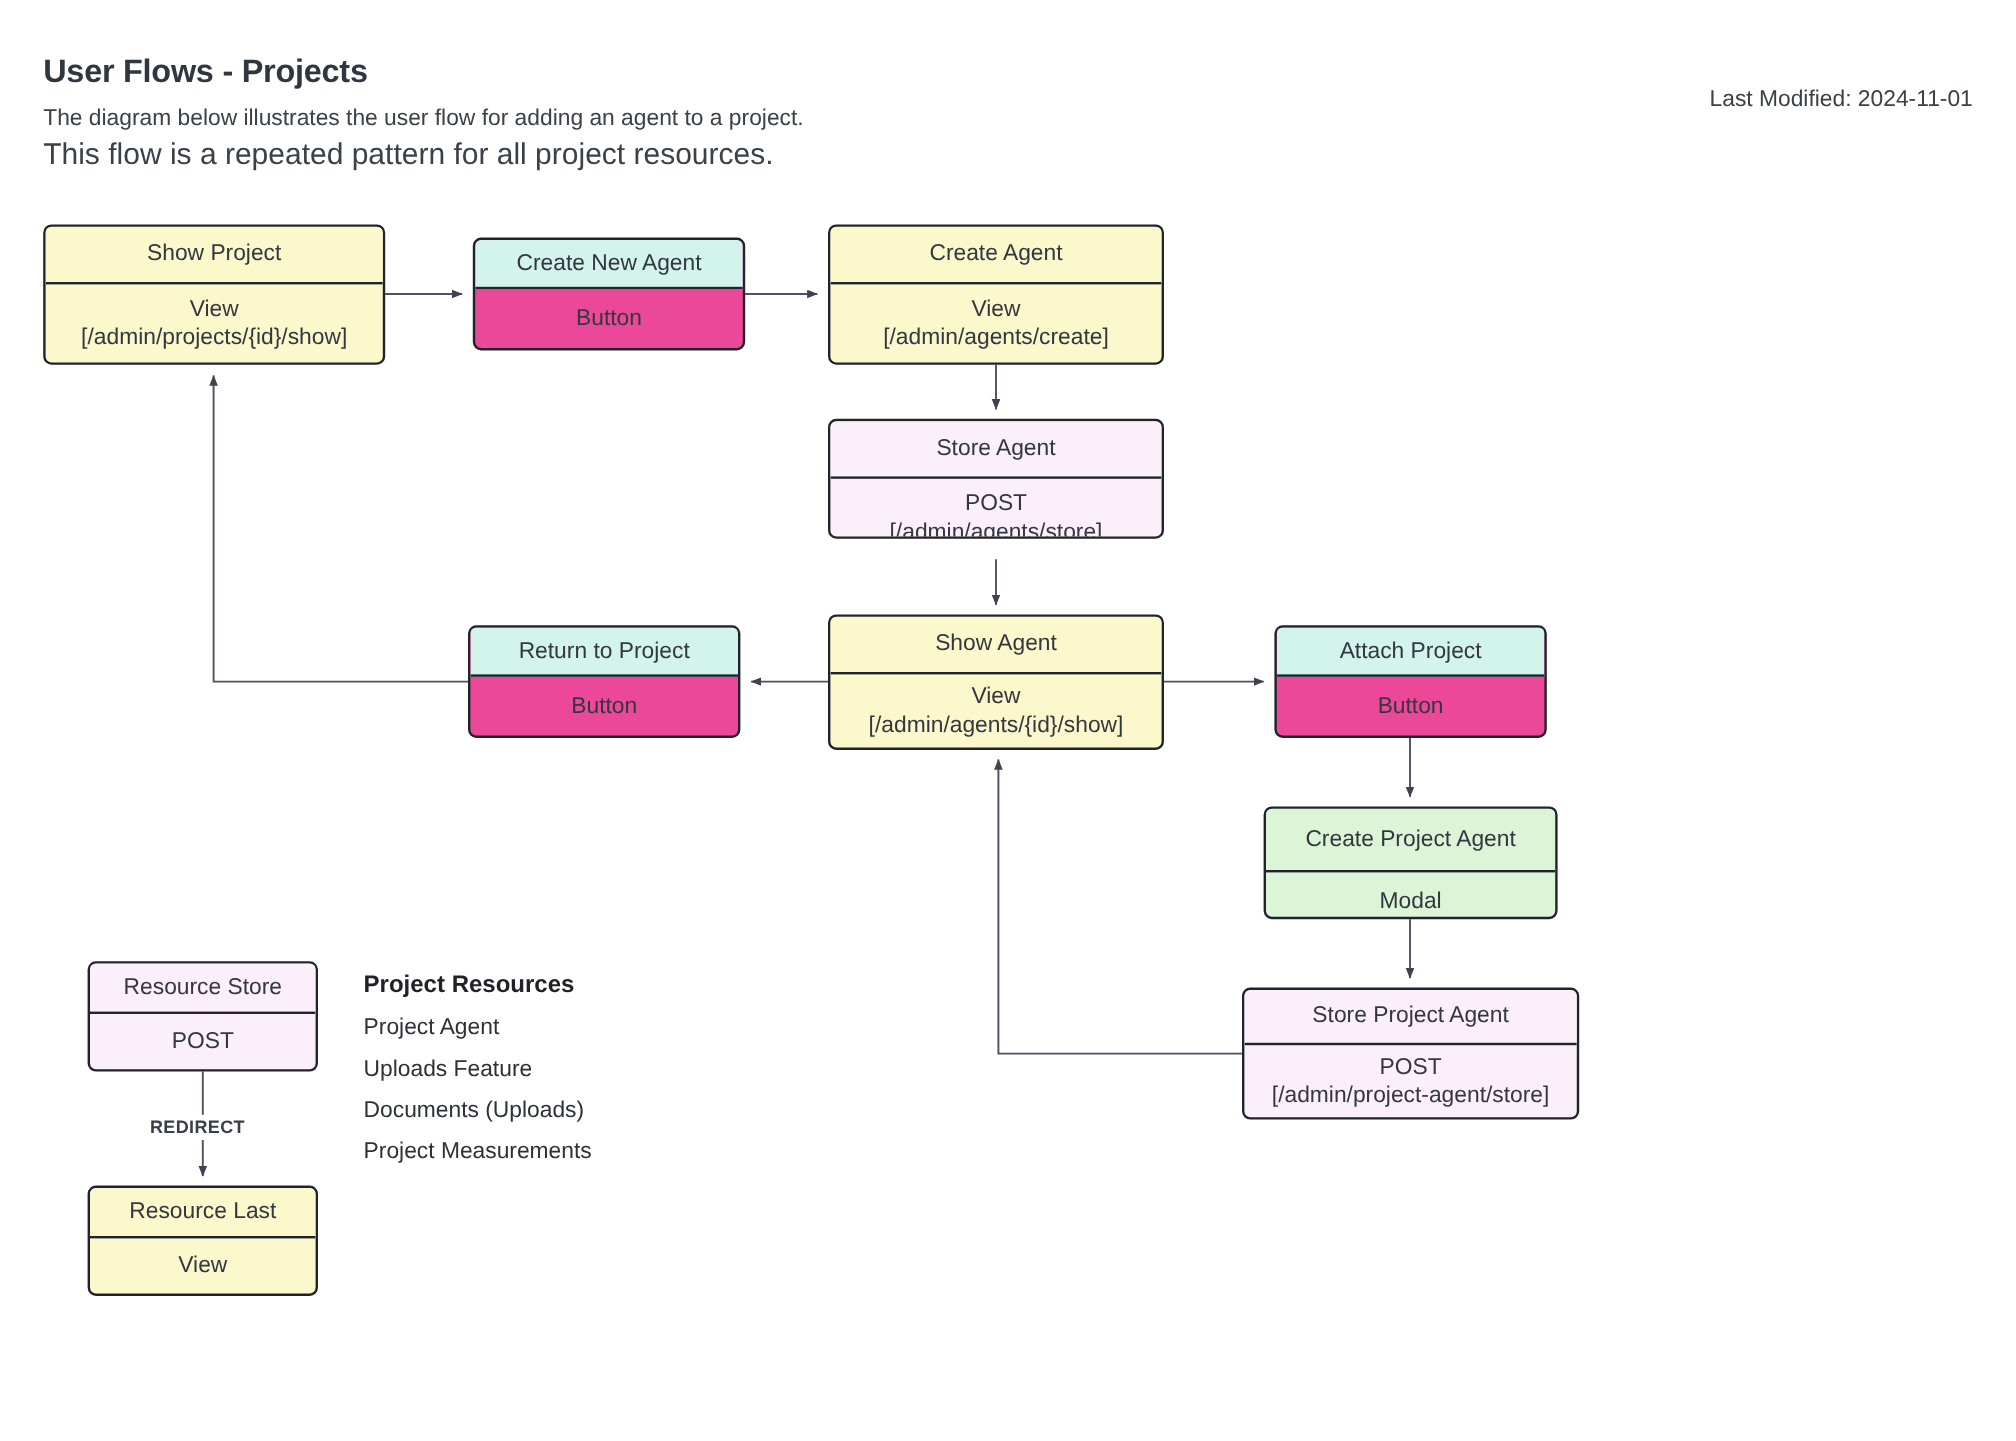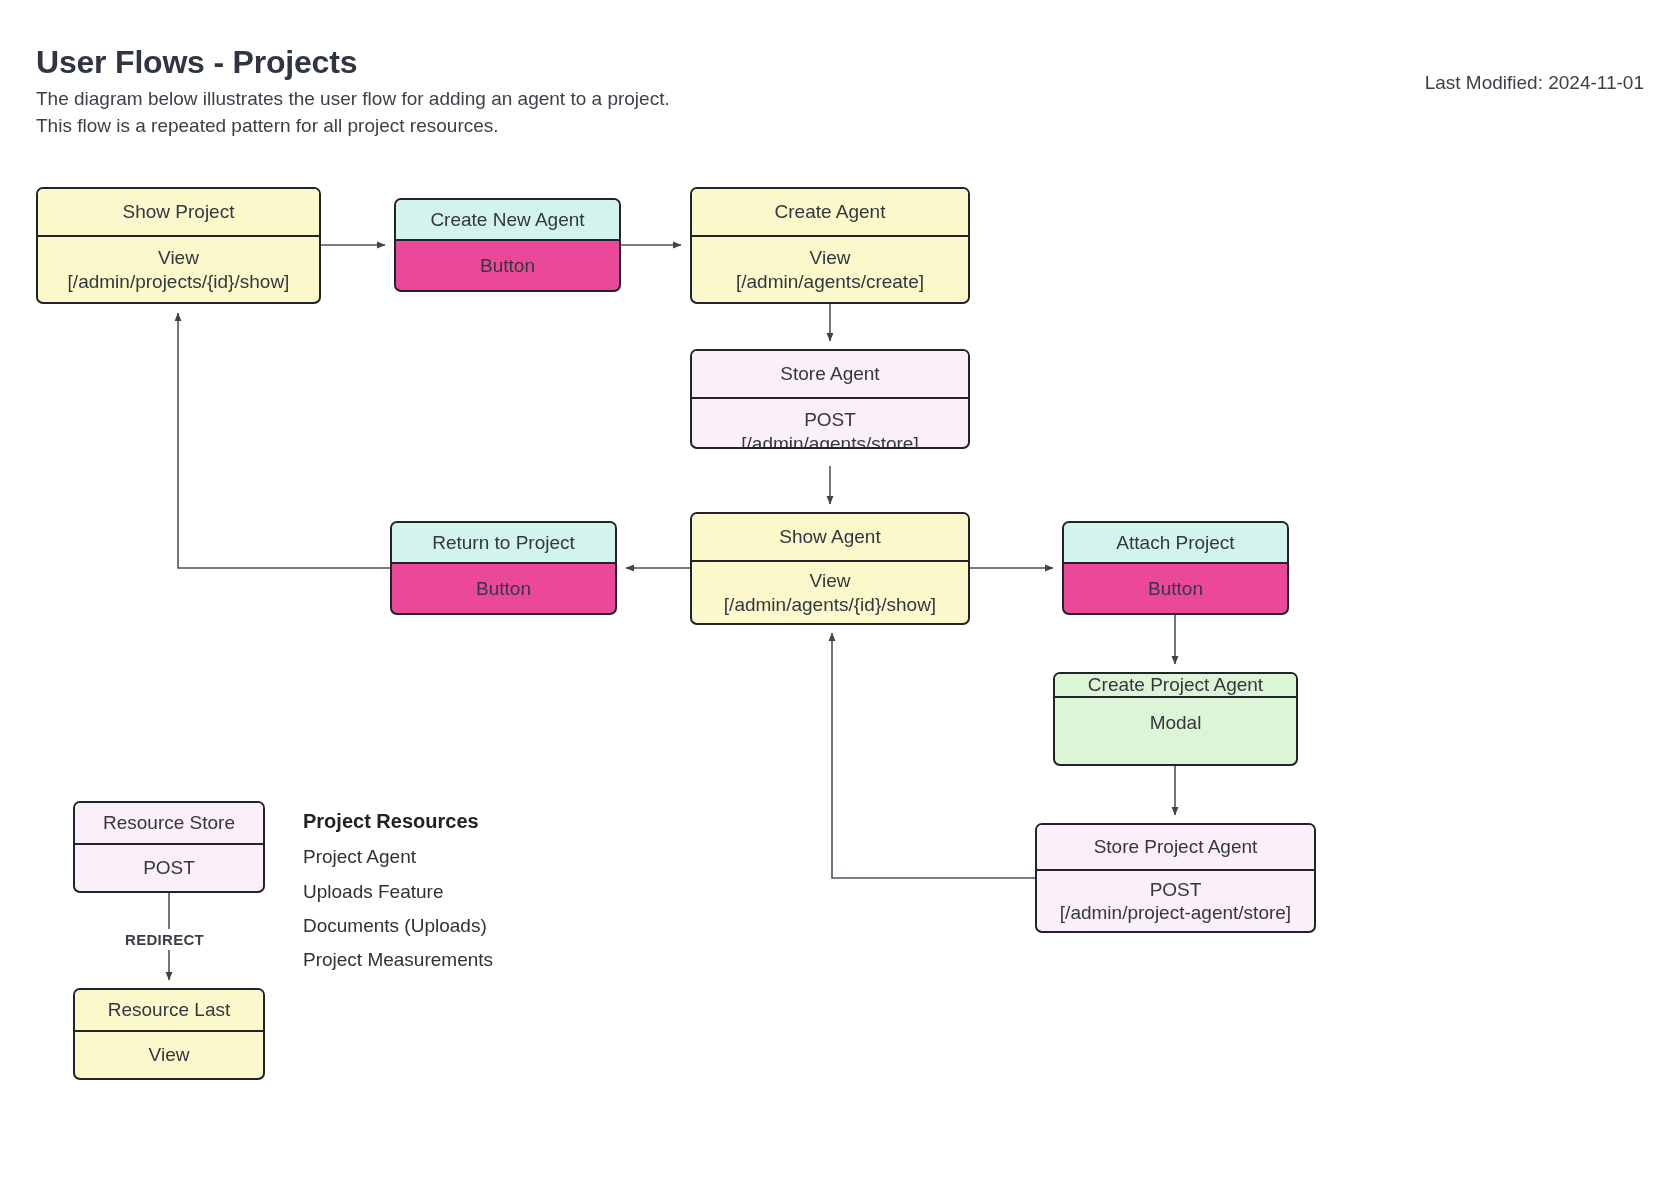--- a/index.html
+++ b/index.html
@@ -9,25 +9,25 @@
     font-family:"Liberation Sans","DejaVu Sans",sans-serif;
     color:#333338;
     overflow:hidden;
     position:relative;
   }
   .page{position:absolute;inset:0;}
 
   
   #page-title{
     position:absolute;left:36px;top:44px;
-    font-size:32px;font-weight:bold;color:#2f3640;
+    font-size:27px;font-weight:bold;color:#2f3640;
     letter-spacing:-0.2px;
   }
   #subtitle-1{position:absolute;left:36px;top:88px;font-size:19px;color:#3b4149;}
-  #subtitle-2{position:absolute;left:36px;top:115px;font-size:19px;color:#3b4149;}
+  #subtitle-2{position:absolute;left:36px;top:115px;font-size:25px;color:#3b4149;}
   #last-modified{
     position:absolute;right:36px;top:72px;
     font-size:19px;color:#3b4149;text-align:right;white-space:nowrap;
   }
 
   
   #diagram{position:absolute;left:0;top:0;width:1680px;height:1201px;}
   #edge-layer{position:absolute;left:0;top:0;width:1680px;height:1201px;}
 
   
@@ -153,21 +153,21 @@
       <div class="bdy" style="height:61px;">View
 [/admin/agents/{id}/show]</div>
     </div>
 
     <div class="node n-cyan" style="left:1062px;top:521px;width:227px;height:94px;">
       <div class="hdr" style="height:41px;">Attach Project</div>
       <div class="bdy" style="height:49px;">Button</div>
     </div>
 
     <div class="node n-green" style="left:1053px;top:672px;width:245px;height:94px;">
-      <div class="hdr" style="height:24px;">Create Project Agent</div>
+      <div class="hdr" style="height:53px;">Create Project Agent</div>
       <div class="bdy" style="height:49px;">Modal</div>
     </div>
 
     <div class="node n-pink" style="left:1035px;top:823px;width:281px;height:110px;">
       <div class="hdr" style="height:46px;">Store Project Agent</div>
       <div class="bdy" style="height:60px;">POST
 [/admin/project-agent/store]</div>
     </div>
 
     <div class="node n-pink" style="left:73px;top:801px;width:192px;height:92px;">

